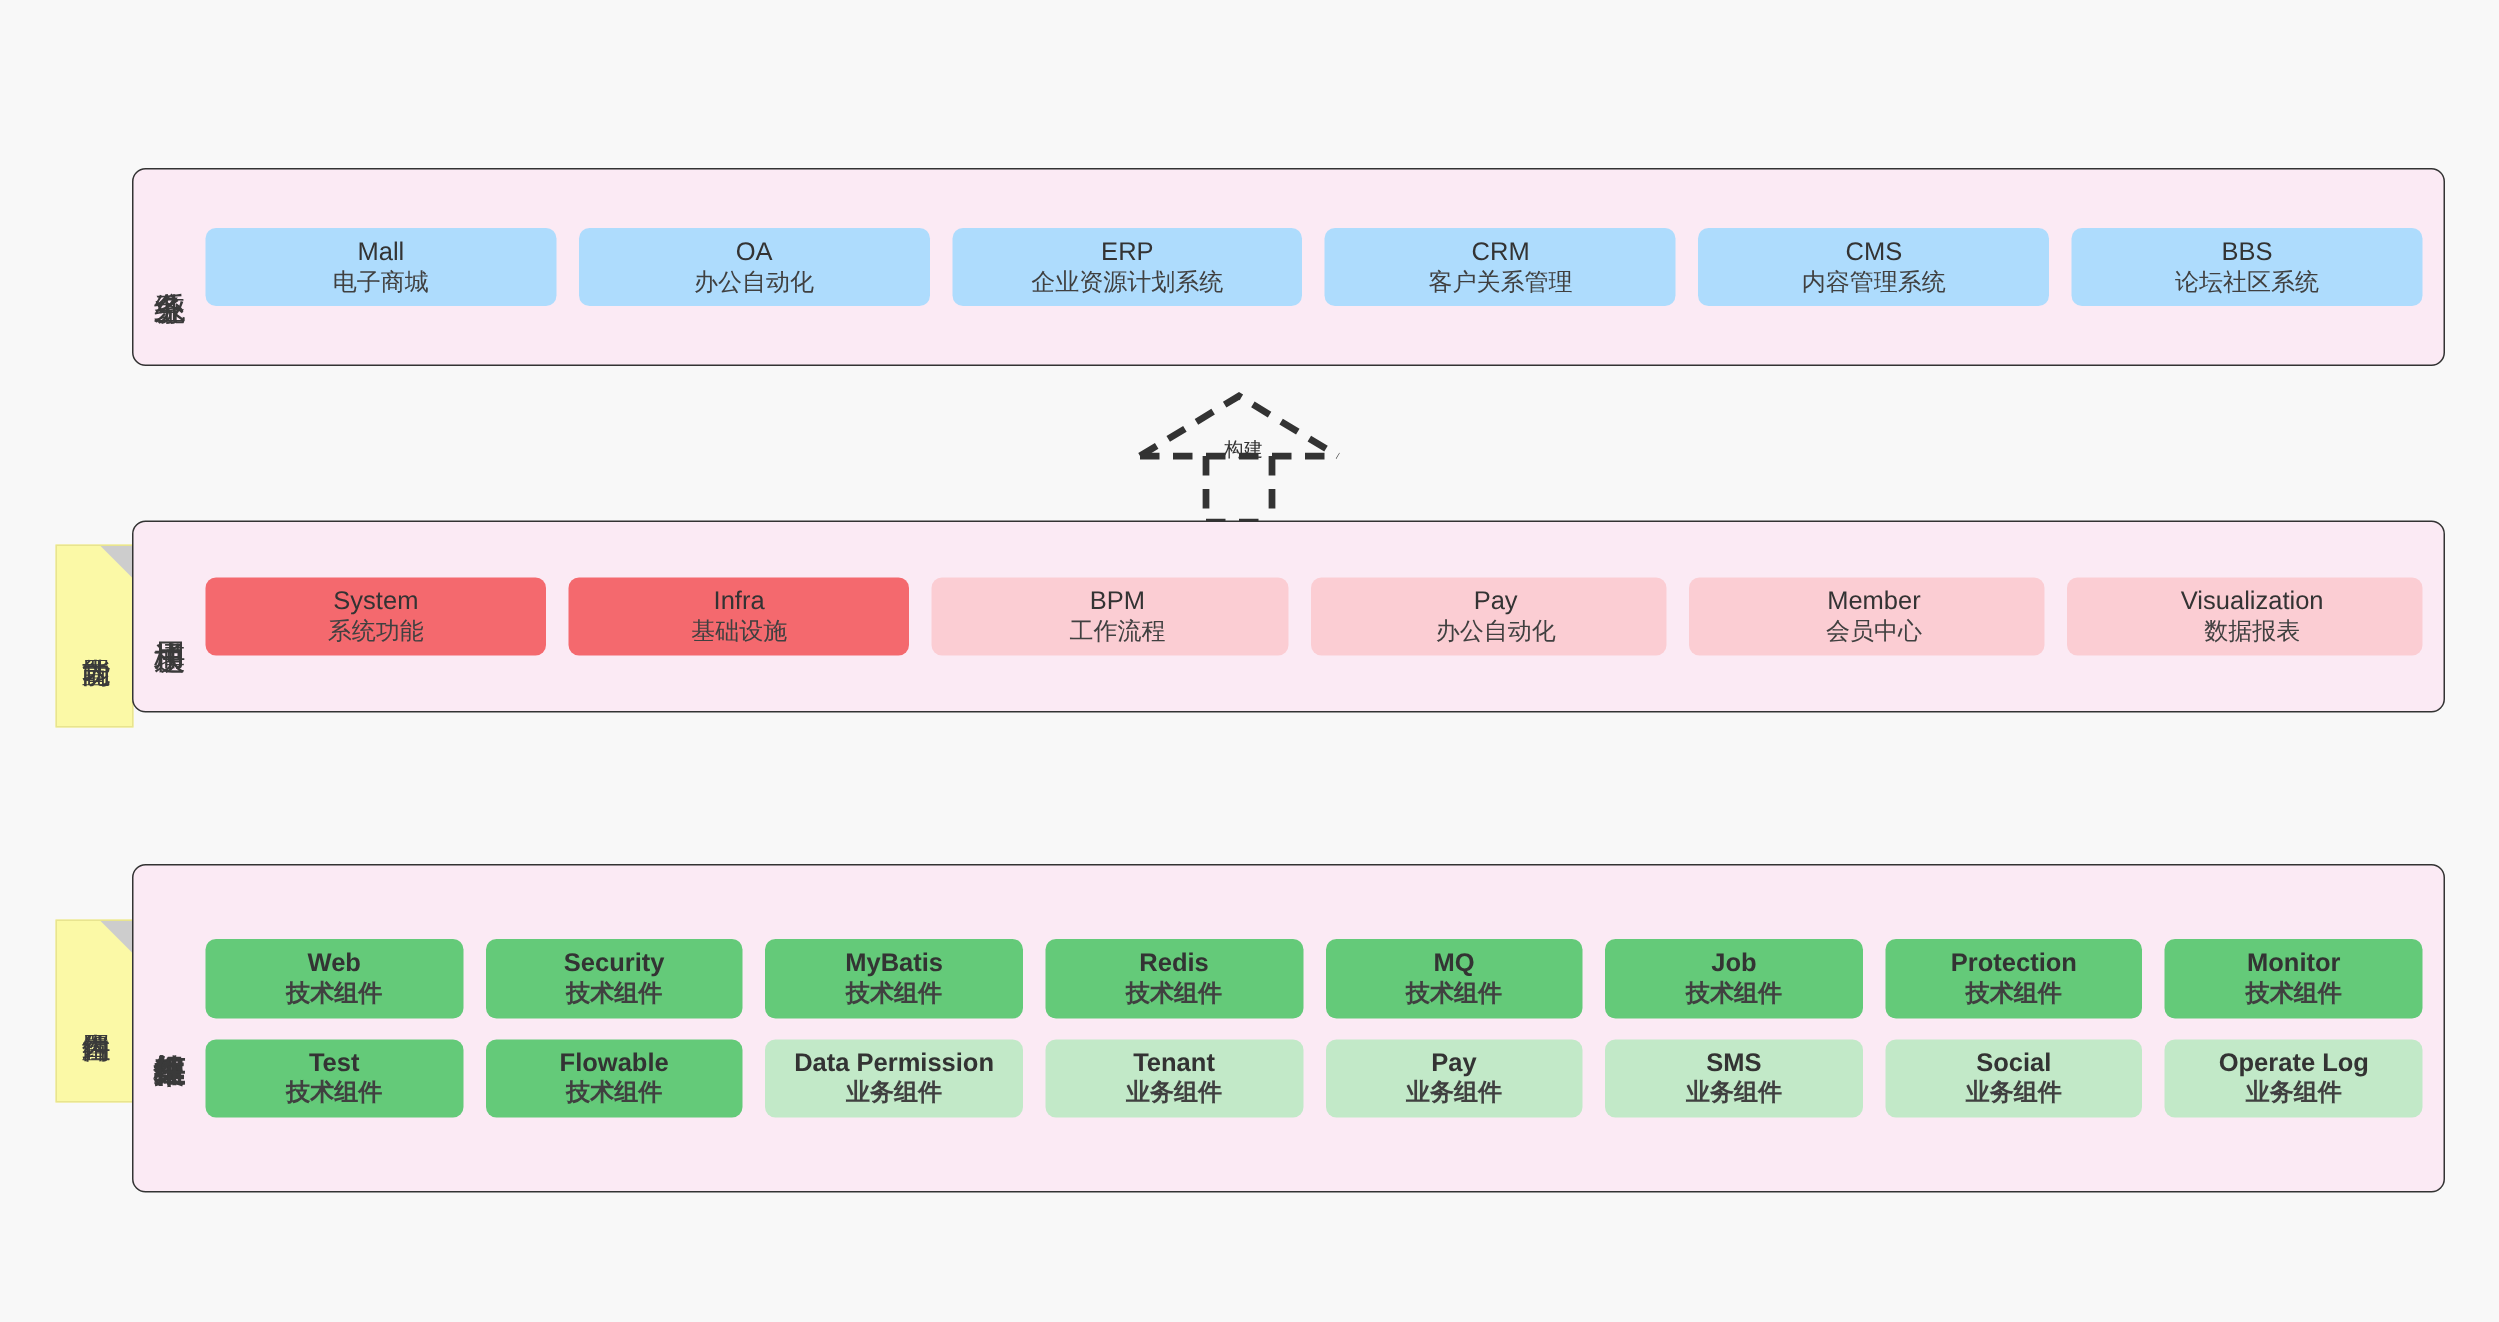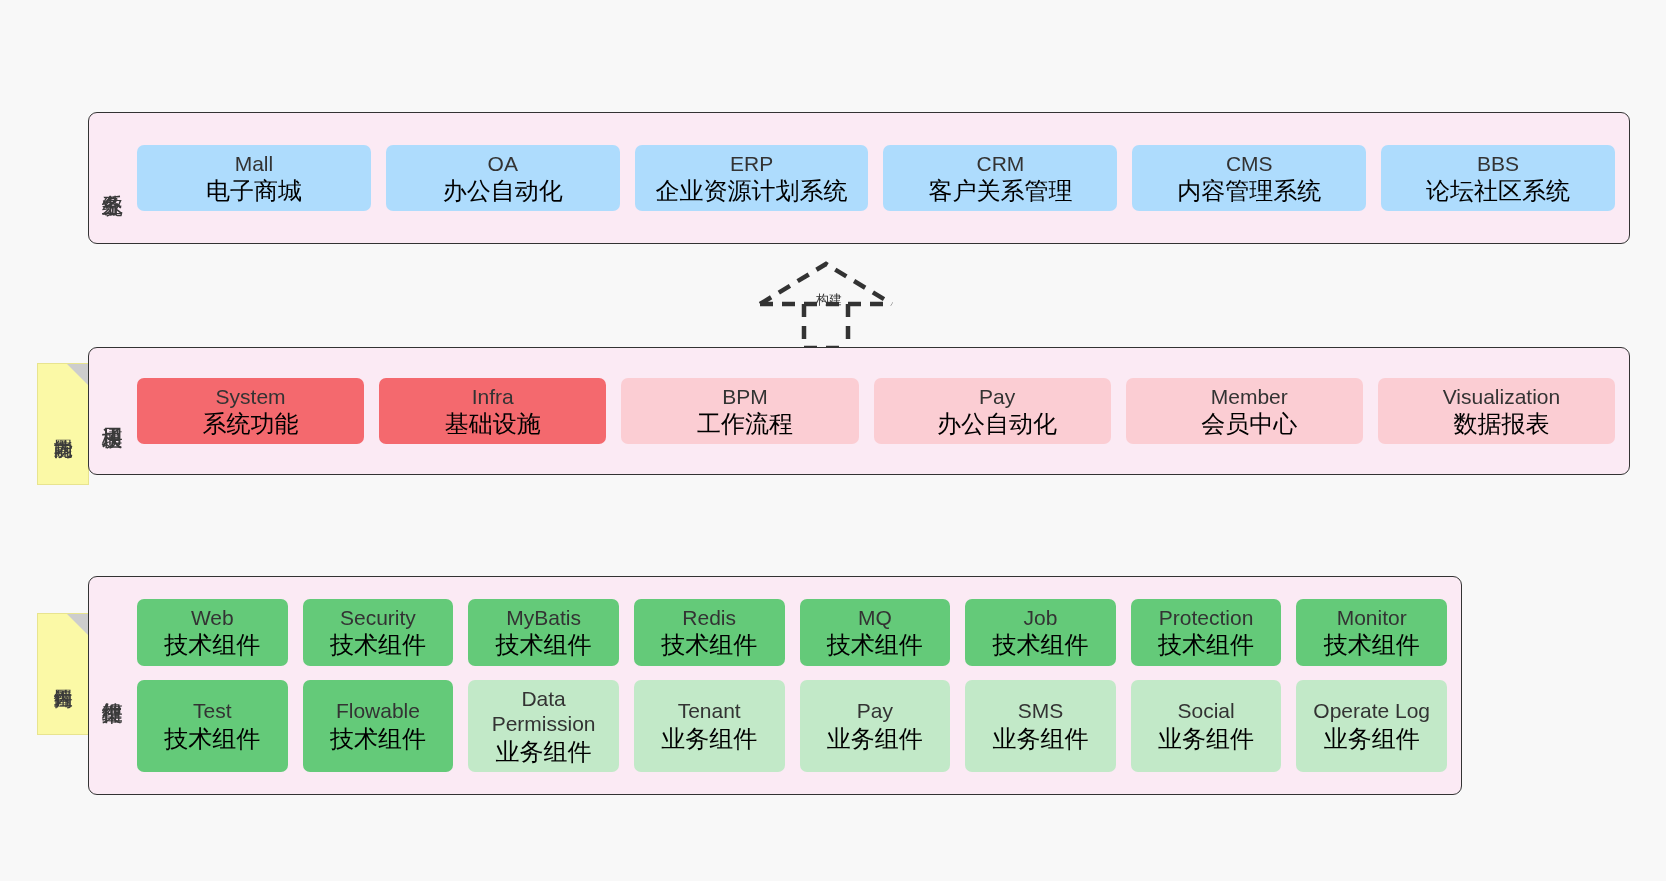--- a/index.html
+++ b/index.html
@@ -58,22 +58,22 @@
     border-radius:7px;
     display:flex;
     flex-direction:column;
     align-items:center;
     justify-content:center;
     text-align:center;
     box-sizing:border-box;
     padding:6px 4px;
     line-height:1.22;
   }
-  .cell .en{font-size:21px;color:#333333;}
-  .cell .cn{font-size:24px;color:#000000;}
+  .cell .en{font-size:17px;color:#333333;}
+  .cell .cn{font-size:16px;color:#404040;}
 
   
   .c-blue      {background:#aedcfd;}
   .c-red       {background:#f4696e;}
   .c-pink      {background:#fbcdd3;padding-left:14px;}
   .c-green     {background:#64ca79;}
   .c-lightgreen{background:#c2e9c8;}
 
   
   .note{
@@ -197,21 +197,21 @@
       </div>
     </div>
   </div>
 
 
   <div class="note" style="left:37px;top:613px;width:52px;height:122px;">
     <span class="fold"></span>
     <span>内置组件</span>
   </div>
 
-  <div class="layer" id="layer-framework" style="left:88px;top:576px;width:1374px;height:219px;">
+  <div class="layer" id="layer-framework" style="left:88px;top:576px;width:1542px;height:219px;font-weight:bold;">
     <div class="layer-title">框架组件</div>
     <div class="layer-body">
 
       <div class="row">
         <div class="cell c-green">
           <span class="en">Web</span>
           <span class="cn">技术组件</span>
         </div>
         <div class="cell c-green">
           <span class="en">Security</span>

